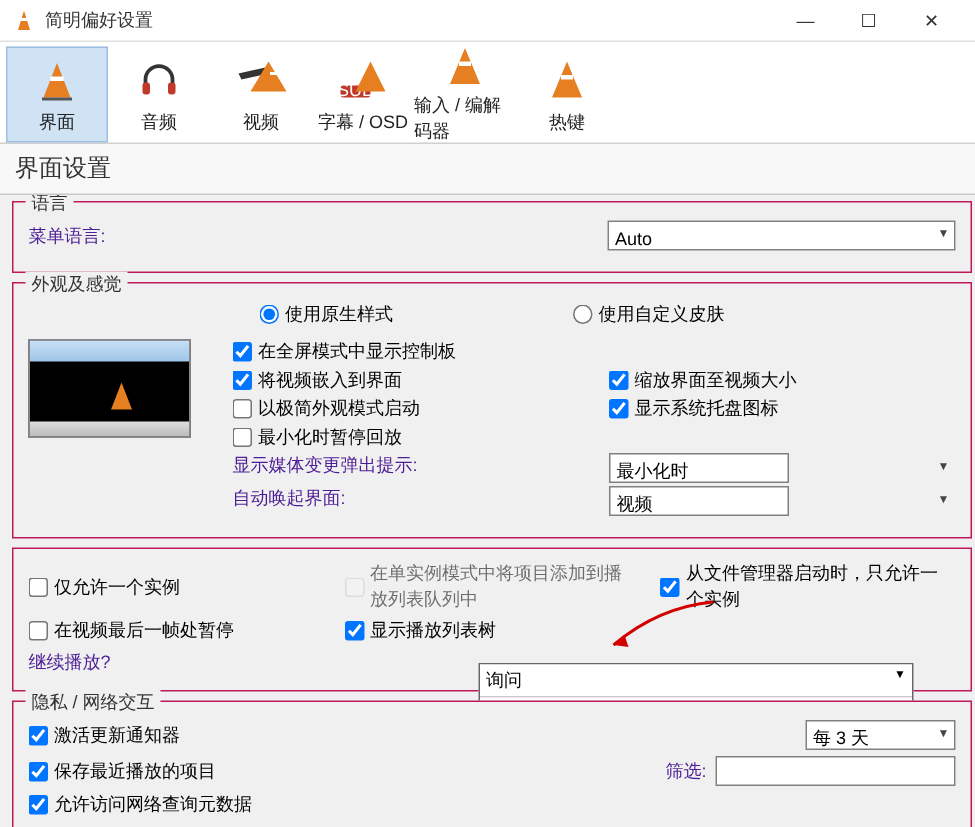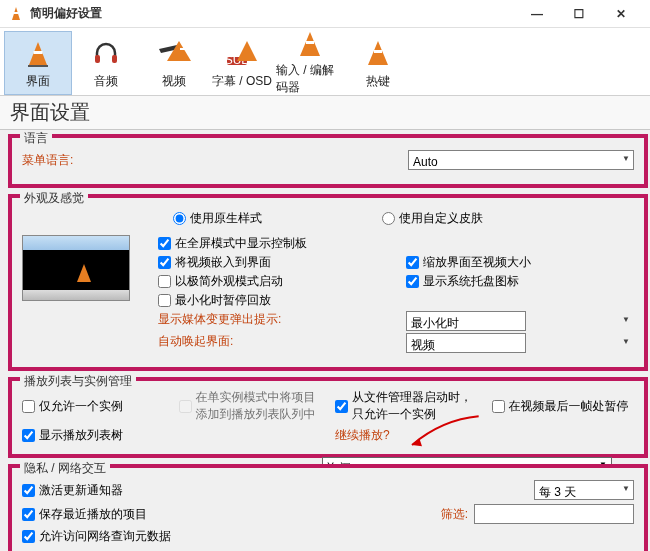--- a/index.html
+++ b/index.html
@@ -1,32 +1,32 @@
 <!DOCTYPE html>
 <html><head>
 <meta charset="utf-8">
 <style>
 * { box-sizing: border-box; margin: 0; padding: 0; font-family: "Microsoft YaHei", "SimSun", sans-serif; font-size: 12px; }
 body { background: #f0f0f0; width: 650px; height: 551px; overflow: hidden; position: relative; }
-.titlebar { height: 28px; background: #fff; display: flex; align-items: center; padding: 0 8px; border-bottom: 1px solid #e0e0e0; font-weight: bold; }
+.titlebar { height: 28px; background: #fff; display: flex; align-items: center; padding: 0 8px; border-bottom: 1px solid #e0e0e0; }
 .titlebar .icon { width: 16px; height: 16px; margin-right: 6px; }
 .titlebar .title { flex: 1; color: #333; }
 .titlebar .winbtn { width: 42px; height: 100%; display: flex; align-items: center; justify-content: center; color: #333; cursor: default; }
 .tabbar { height: 68px; background: #fff; display: flex; align-items: flex-end; padding: 0 4px; border-bottom: 1px solid #d0d0d0; }
 .tab { width: 68px; height: 64px; display: flex; flex-direction: column; align-items: center; justify-content: center; gap: 2px; cursor: default; }
 .tab.active { background: #cfe3f5; border: 1px solid #9fbfe0; }
 .tab .ticon { width: 36px; height: 34px; display: flex; align-items: center; justify-content: center; }
 .tab .tlabel { color: #222; }
 .sectionhdr { height: 34px; display: flex; align-items: center; padding: 0 10px; border-bottom: 1px solid #c8c8c8; background: #f8f8f8; }
-.sectionhdr .htext { font-size: 20px; color: #333; }
+.sectionhdr .htext { font-size: 16px; color: #333; }
 .scroll { height: calc(551px - 28px - 68px - 34px); overflow-y: scroll; background: #f0f0f0; padding: 4px 2px 4px 8px; }
-.group { border: 4px solid #be185d; background: #f0f0f0; margin-bottom: 6px; padding: 8px 10px 10px 10px; position: relative; }
+.group { border: 1px solid #be185d; background: #f0f0f0; margin-bottom: 6px; padding: 8px 10px 10px 10px; position: relative; }
 .group .gtitle { position: absolute; top: -8px; left: 8px; background: #f0f0f0; padding: 0 4px; color: #333; }
 .row { display: flex; align-items: center; margin: 4px 0; gap: 6px; }
-.lbl { color: #c2410c; }
+.lbl { color: #4c1d95; }
 .cb { display: flex; align-items: center; gap: 4px; }
 .cb input { width: 13px; height: 13px; }
 .select { height: 20px; border: 1px solid #808080; background: #fff; padding: 3px 18px 0 4px; appearance: none; position: relative; }
 .selwrap { position: relative; display: inline-block; }
 .selwrap::after { content: "▼"; font-size: 8px; position: absolute; right: 4px; top: 4px; color: #444; pointer-events: none; }
 .preview { width: 108px; height: 66px; background: #000; border: 1px solid #888; position: relative; }
 .preview .wb { position: absolute; top: 0; left: 0; right: 0; height: 14px; background: linear-gradient(#c7e0f5,#9fc5e8); }
 .preview .pb { position: absolute; bottom: 0; left: 0; right: 0; height: 10px; background: linear-gradient(#ddd,#bbb); }
 .preview .cone { position: absolute; left: 54px; top: 28px; width: 0; height: 0; border-left: 7px solid transparent; border-right: 7px solid transparent; border-bottom: 18px solid #e67e22; }
 .radio { display: flex; align-items: center; gap: 4px; }
@@ -187,22 +187,21 @@
         <span></span>
         <span class="lbl">显示媒体变更弹出提示:</span>
         <span class="selwrap"><select class="select" style="width:120px"><option>最小化时</option></select></span>
         <span class="lbl">自动唤起界面:</span>
         <span class="selwrap"><select class="select" style="width:120px"><option>视频</option></select></span>
       </div>
     </div>
   </div>
 
   <div class="group" style="position:relative">
-    <span class="gtitle">播放列表与实例管理</span>
-    <div style="display:grid; grid-template-columns:1fr 1fr 1fr 1fr; gap:4px 14px">
+    <div style="display:grid; grid-template-columns:1fr 1fr 1fr; gap:4px 14px">
       <label class="cb">
           <input type="checkbox" style="">
           <span>仅允许一个实例</span>
         </label>
       <label class="cb" style="opacity:.55">
           <input type="checkbox" disabled="" style="">
           <span>在单实例模式中将项目添加到播放列表队列中</span>
         </label>
       <label class="cb">
           <input type="checkbox" checked="" style="">

